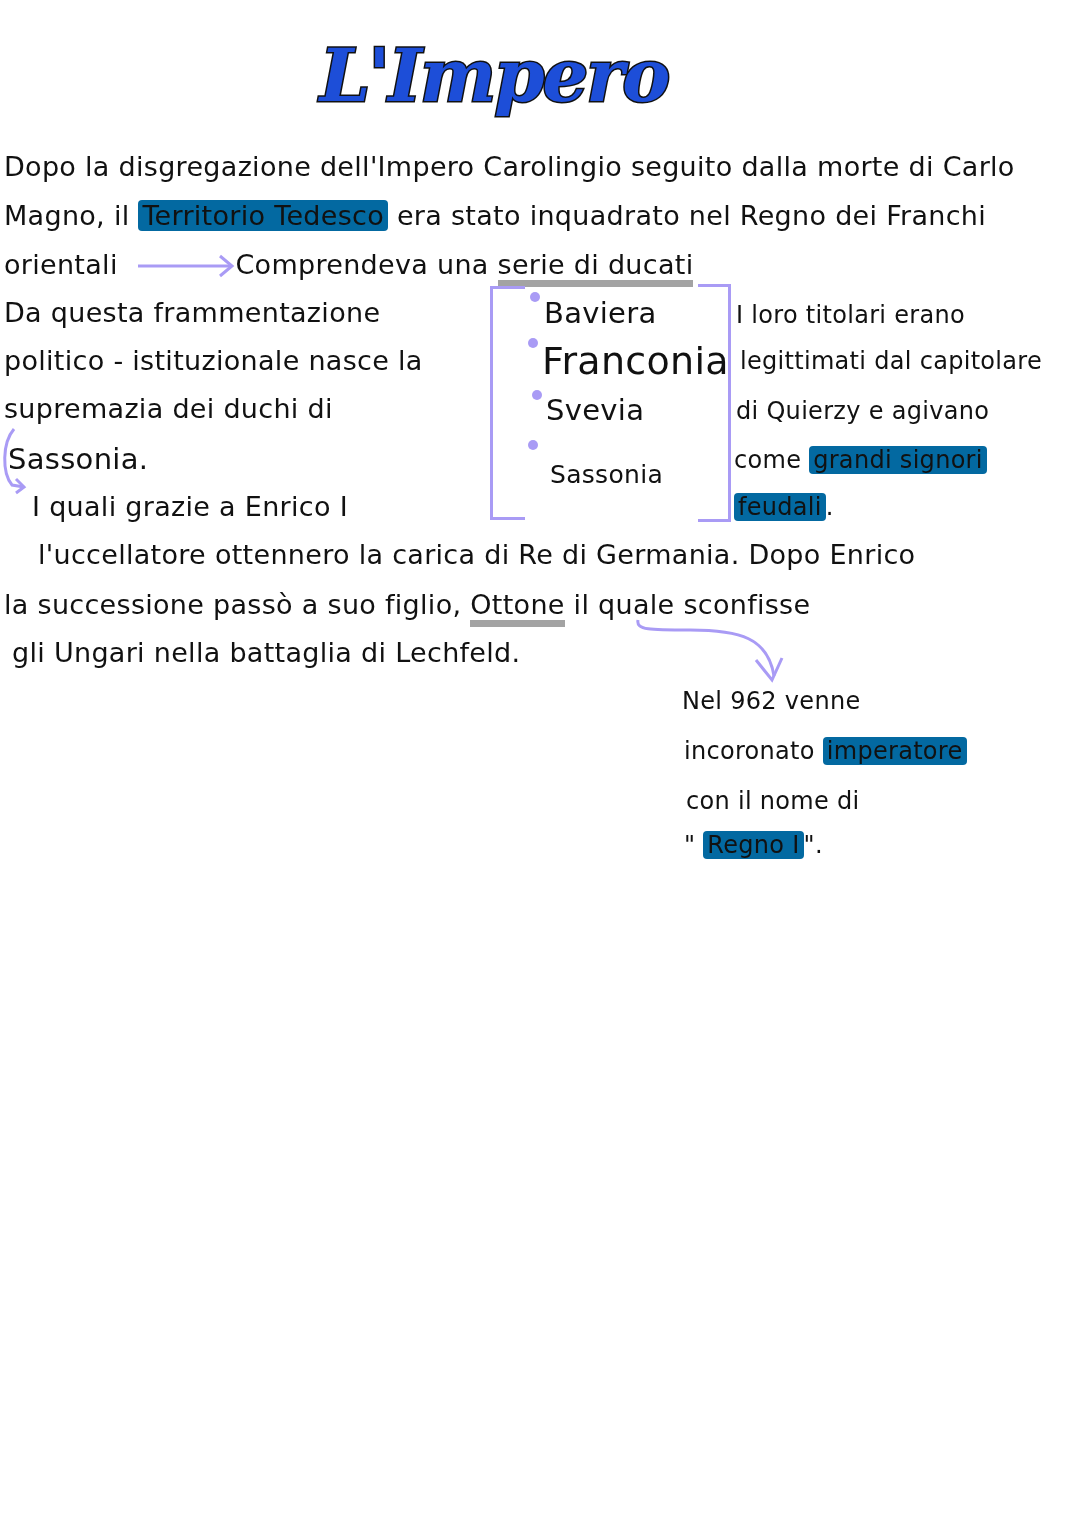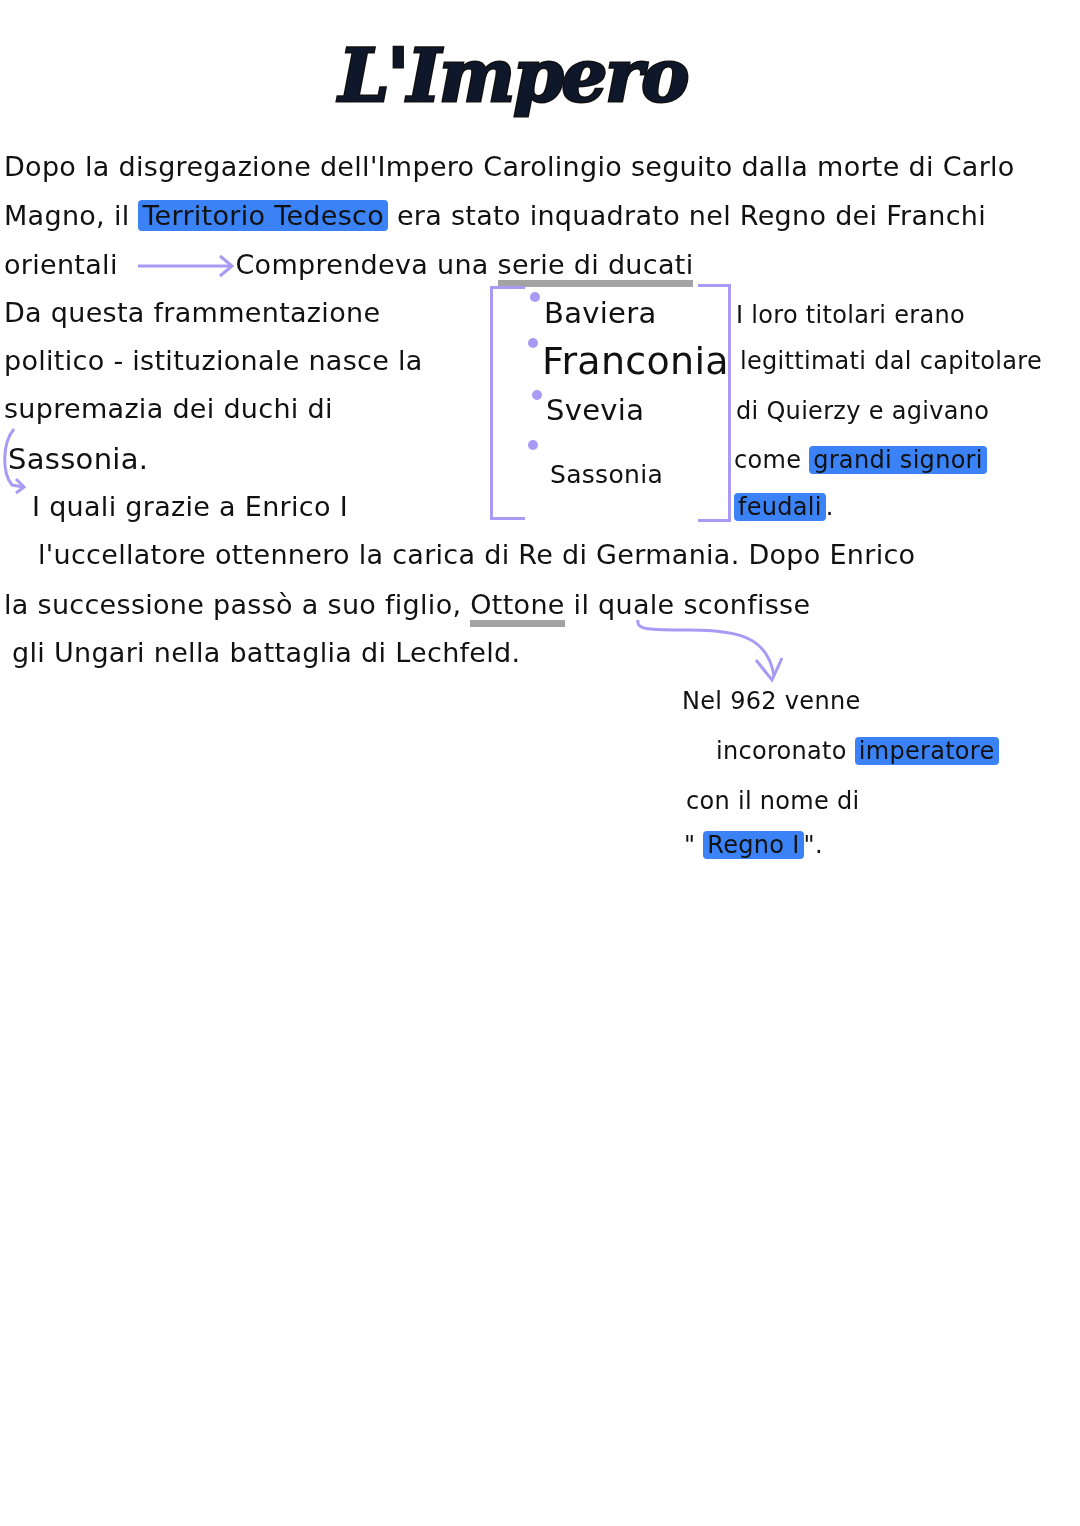--- a/index.html
+++ b/index.html
@@ -1,26 +1,26 @@
 <!DOCTYPE html>
 <html><head>
 <meta charset="utf-8">
 <style>
   html, body { margin: 0; padding: 0; background: #ffffff; }
   body { width: 1080px; height: 1526px; position: relative; overflow: hidden;
          font-family: "DejaVu Sans", sans-serif; color: #111; }
   .title {
-    position: absolute; left: 333px; top: 40px; width: 360px; text-align: center;
+    position: absolute; left: 314px; top: 40px; width: 360px; text-align: center;
     font-family: "DejaVu Serif", serif; font-style: italic; font-weight: bold;
-    font-size: 72px; line-height: 1; color: #0f172a; letter-spacing: -2px;
+    font-size: 72px; line-height: 1; color: #1d4ed8; letter-spacing: -2px;
     -webkit-text-stroke: 3px #111; paint-order: stroke fill;
     text-shadow: 0 0 0 #111;
   }
   .line { position: absolute; font-size: 27px; line-height: 34px; white-space: nowrap; letter-spacing: 0.3px; }
-  .hl { background: #3b82f6; border-radius: 4px; padding: 0 4px; }
+  .hl { background: #0369a1; border-radius: 4px; padding: 0 4px; }
   .ul { border-bottom: 7px solid #a3a3a3; }
   .bracket { position: absolute; border: 3px solid #a99bf5; }
   .bullet { position: absolute; width: 10px; height: 10px; border-radius: 50%; background: #a99bf5; }
 </style>
 </head>
 <body>
 
 <div class="title">L'Impero</div>
 
 <div class="line" style="left:4px; top:150px;">Dopo la disgregazione dell'Impero Carolingio seguito dalla morte di Carlo</div>
@@ -78,21 +78,21 @@
   <span class="ul">Ottone</span>
   <span>il quale sconfisse</span>
 </div>
 <div class="line" style="left:12px; top:636px;">gli Ungari nella battaglia di Lechfeld.</div>
 <svg style="position:absolute; left:630px; top:618px;" width="160" height="66">
   <path d="M8,2 C6,12 20,12 60,12 C110,12 138,20 144,58" fill="none" stroke="#a99bf5" stroke-width="3"></path>
   <polyline points="126,42 142,62 152,40" fill="none" stroke="#a99bf5" stroke-width="3"></polyline>
 </svg>
 
 <div class="line" style="left:682px; top:684px; font-size:24px;">Nel 962 venne</div>
-<div class="line" style="left:684px; top:734px; font-size:24px;margin-left:32px;">
+<div class="line" style="left:684px; top:734px; font-size:24px;">
   <span>incoronato</span>
   <span class="hl">imperatore</span>
 </div>
 <div class="line" style="left:686px; top:784px; font-size:24px;">con il nome di</div>
 <div class="line" style="left:684px; top:828px; font-size:24px;">
   <span>"</span>
   <span class="hl">Regno I</span><span>".</span>
 </div>
 
 </body></html>

